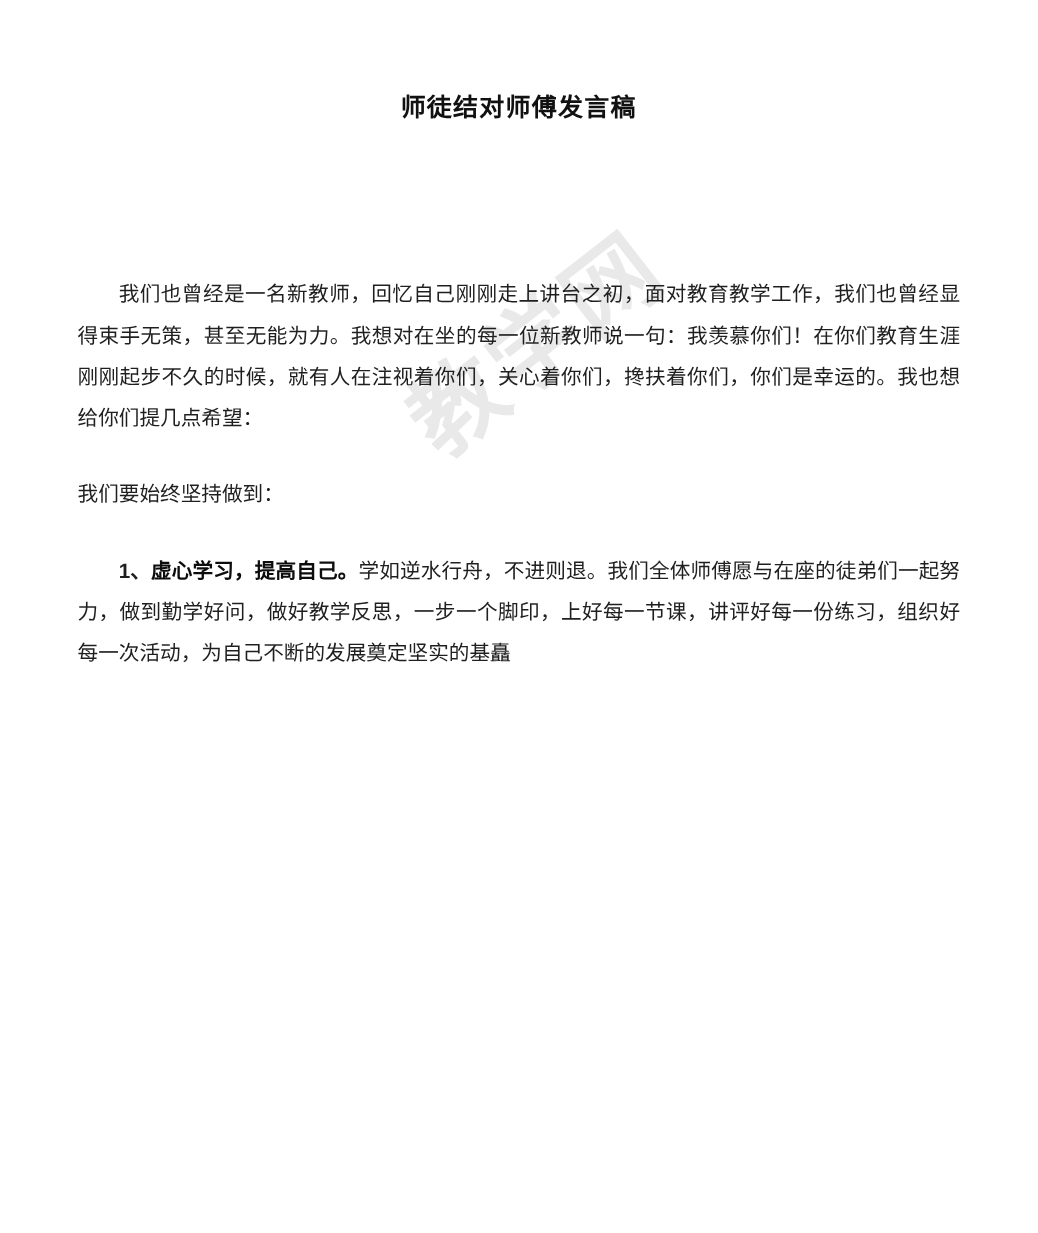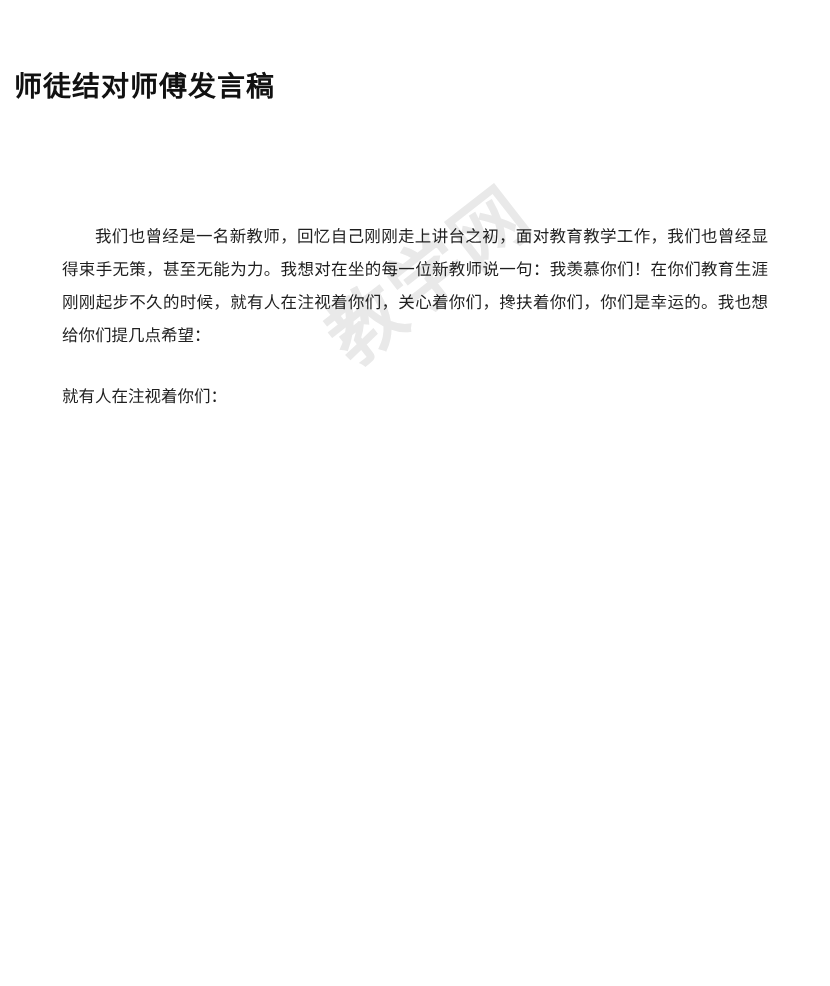--- a/index.html
+++ b/index.html
@@ -43,26 +43,26 @@
     transform: rotate(-38deg);
     transform-origin: left top;
     font-family: "Liberation Sans", "DejaVu Sans", sans-serif;
   }
   #content {
     position: relative;
     z-index: 1;
     padding: 0;
   }
   .doc-title {
-    text-align: left;
-    font-size: 28px;
+    text-align: center;
+    font-size: 20px;
     font-weight: 700;
     letter-spacing: 1px;
     margin: 0;
-    padding: 72px 0 0 14px;
+    padding: 72px 0 0 0;
     line-height: 30px;
     color: #111111;
   }
   .para {
     margin: 0;
     padding: 0 62px 0 62px;
     font-size: 16.5px;
     line-height: 33px;
     text-align: justify;
     text-justify: inter-ideograph;
@@ -110,22 +110,23 @@
 
     <div class="gap-para"></div>
 
 
     <div class="gap-para"></div>
 
     <p class="para indent">我们也曾经是一名新教师，回忆自己刚刚走上讲台之初，面对教育教学工作，我们也曾经显得束手无策，甚至无能为力。我想对在坐的每一位新教师说一句：我羡慕你们！在你们教育生涯刚刚起步不久的时候，就有人在注视着你们，关心着你们，搀扶着你们，你们是幸运的。我也想给你们提几点希望：</p>
 
     <div class="gap-para"></div>
 
-    <p class="para">就有人在注视着你们：</p>
+    <p class="para">我们要始终坚持做到：</p>
 
     <div class="gap-para"></div>
 
+    <p class="para indent"><span class="num">1、</span><span class="bold">虚心学习，提高自己。</span><span>学如逆水行舟，不进则退。我们全体师傅愿与在座的徒弟们一起努力，做到勤学好问，做好教学反思，一步一个脚印，上好每一节课，讲评好每一份练习，组织好每一次活动，为自己不断的发展奠定坚实的基矗</span></p>
 
     <div class="gap-para-sm"></div>
 
 
   </div>
 </div>
 
 </body></html>

